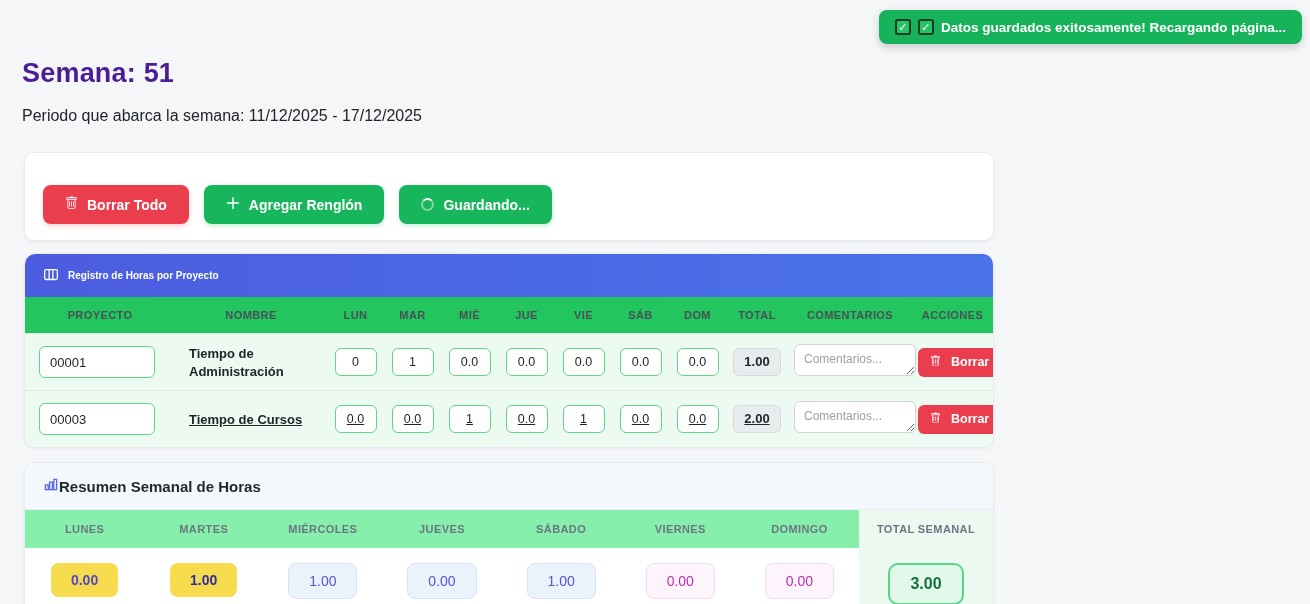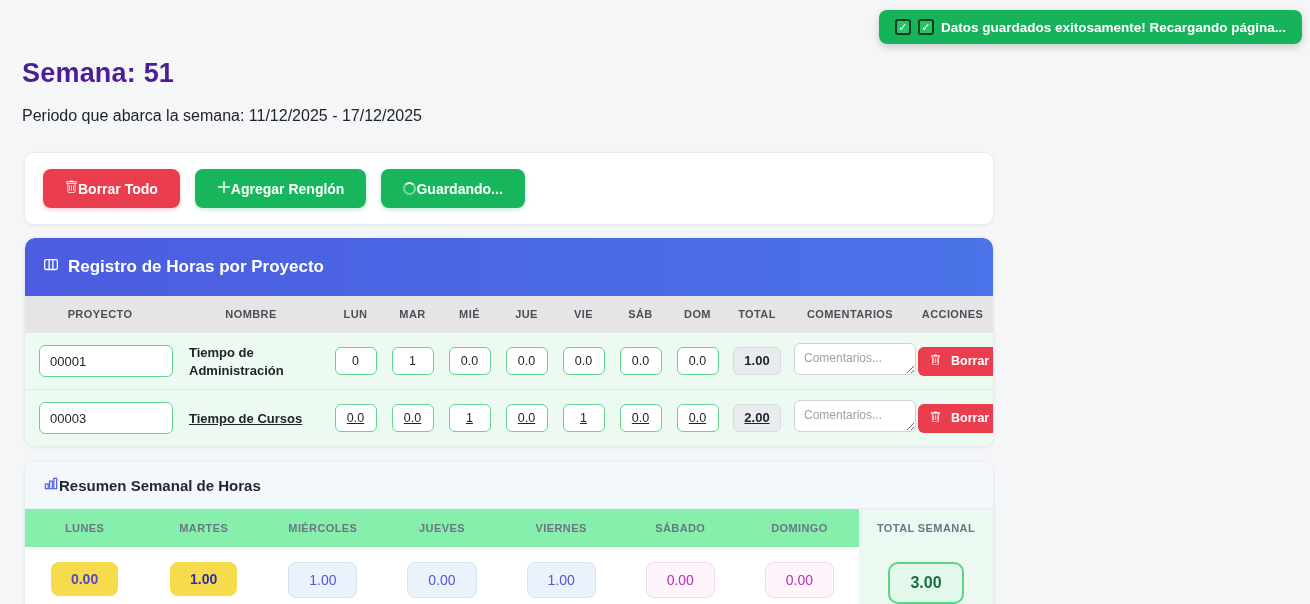--- a/index.html
+++ b/index.html
@@ -33,54 +33,55 @@
   
   .card {
     background:#fff; border:1px solid #e9ecef; border-radius:10px;
     box-shadow:0 1px 3px rgba(20,30,60,.06);
     width:970px; margin-left:2px;
   }
   .toolbar-card { margin-top:27px; padding:16px 18px; display:flex; gap:15px; }
   .btn {
     border:none; border-radius:8px; cursor:pointer;
     color:#fff; font-weight:700; font-size:14px;
-    padding:11px 22px; display:inline-flex; align-items:center; 
+    padding:11px 22px; display:inline-flex; align-items:center; gap:9px;
     font-family:inherit;
+    margin-top:16px;
   }
   .btn-red   { background:#ea3e4e; box-shadow:0 2px 4px rgba(234,62,78,.25); }
   .btn-green { background:#18b65c; box-shadow:0 2px 4px rgba(24,182,92,.25); }
   .spinner {
     width:13px; height:13px; border-radius:50%;
     border:2px solid rgba(255,255,255,.45); border-top-color:#fff;
     display:inline-block;
   }
   .icon-svg { display:inline-block; vertical-align:-1px; }
   
   .table-card { margin-top:12px; overflow:hidden; }
   .table-card-header {
     background:linear-gradient(90deg,#4c5ce0,#4a73e8);
-    color:#fff; font-size:17px; font-weight:700;
-    padding:19px 18px; display:flex; align-items:center; gap:9px;
+    color:#fff; font-size:10px; font-weight:700;
+    padding:13px 18px; display:flex; align-items:center; gap:9px;
     border-radius:10px 10px 0 0;
   }
   table.hours { width:100%; border-collapse:collapse; table-layout:fixed; }
   table.hours th {
-    background:#e5e5e5; color:#495057;
+    background:#22c55e; color:#495057;
     font-size:11px; font-weight:700; letter-spacing:.4px;
     padding:12px 6px; text-align:center;
     border-bottom:1px solid #e3e6ea;
   }
   th.th-left { text-align:left; padding-left:14px; }
   th.th-right { text-align:right; padding-right:14px; }
   table.hours td { background:#edfaf1; padding:10px 6px; vertical-align:middle; border-bottom:1px solid #dcebe0; }
   table.hours tr:last-child td { border-bottom:none;text-decoration:underline; }
   .cell-left { padding-left:14px !important; text-align:left; }
   .cell-right { padding-right:14px !important; text-align:right; }
   .project-input {
-    width:134px; height:32px; border:1px solid #5fd688; border-radius:6px;
+    width:116px; height:32px; border:1px solid #5fd688; border-radius:6px;
     padding:0 10px; font-size:13px; font-family:inherit; color:#212529; background:#fff;
   }
   .row-name { font-size:13px; font-weight:700; color:#212529; }
   .day-input {
     width:42px; height:28px; border:1px solid #5fd688; border-radius:6px;
     text-align:center; font-size:12.5px; font-family:inherit; color:#212529; background:#fff;
     display:block; margin:0 auto;
   }
   .total-box {
     width:48px; height:28px; line-height:26px; margin:0 auto;
@@ -299,22 +300,22 @@
             <rect x="11" y="2.5" width="3" height="11"></rect>
           </svg>
       </span>
       <span>Resumen Semanal de Horas</span>
     </div>
     <div class="summary-grid">
       <div class="sum-th">LUNES</div>
       <div class="sum-th">MARTES</div>
       <div class="sum-th">MIÉRCOLES</div>
       <div class="sum-th">JUEVES</div>
+      <div class="sum-th">SÁBADO</div>
       <div class="sum-th">VIERNES</div>
-      <div class="sum-th">SÁBADO</div>
       <div class="sum-th">DOMINGO</div>
       <div class="sum-th total-col">TOTAL SEMANAL</div>
 
       <div class="sum-td"><span class="badge badge-yellow">0.00</span></div>
       <div class="sum-td"><span class="badge badge-yellow strong">1.00</span></div>
       <div class="sum-td"><span class="badge badge-blue">1.00</span></div>
       <div class="sum-td"><span class="badge badge-blue">0.00</span></div>
       <div class="sum-td"><span class="badge badge-blue">1.00</span></div>
       <div class="sum-td"><span class="badge badge-pink">0.00</span></div>
       <div class="sum-td"><span class="badge badge-pink">0.00</span></div>

